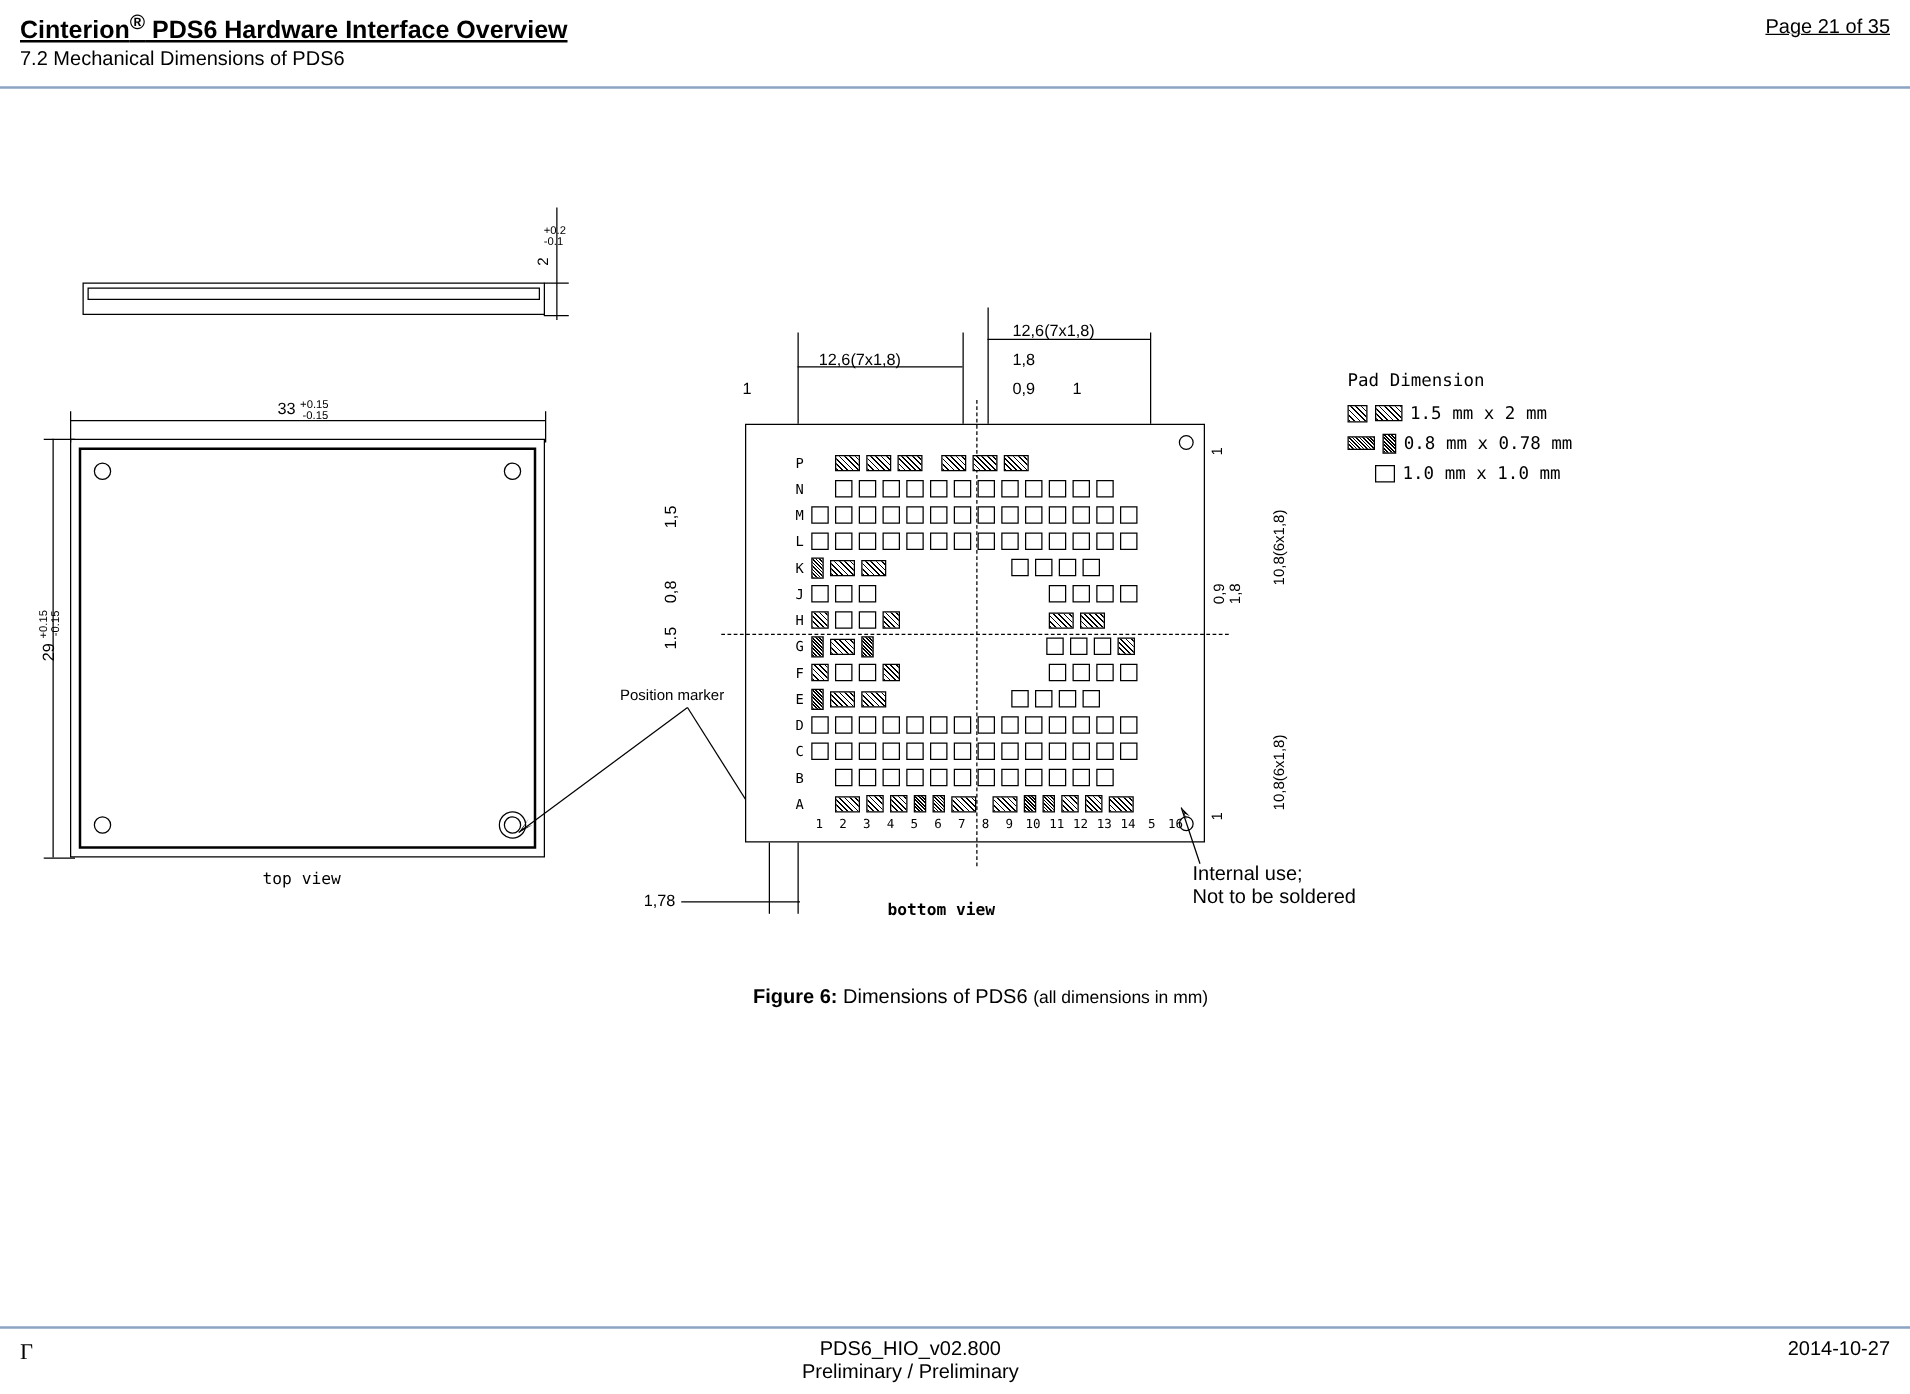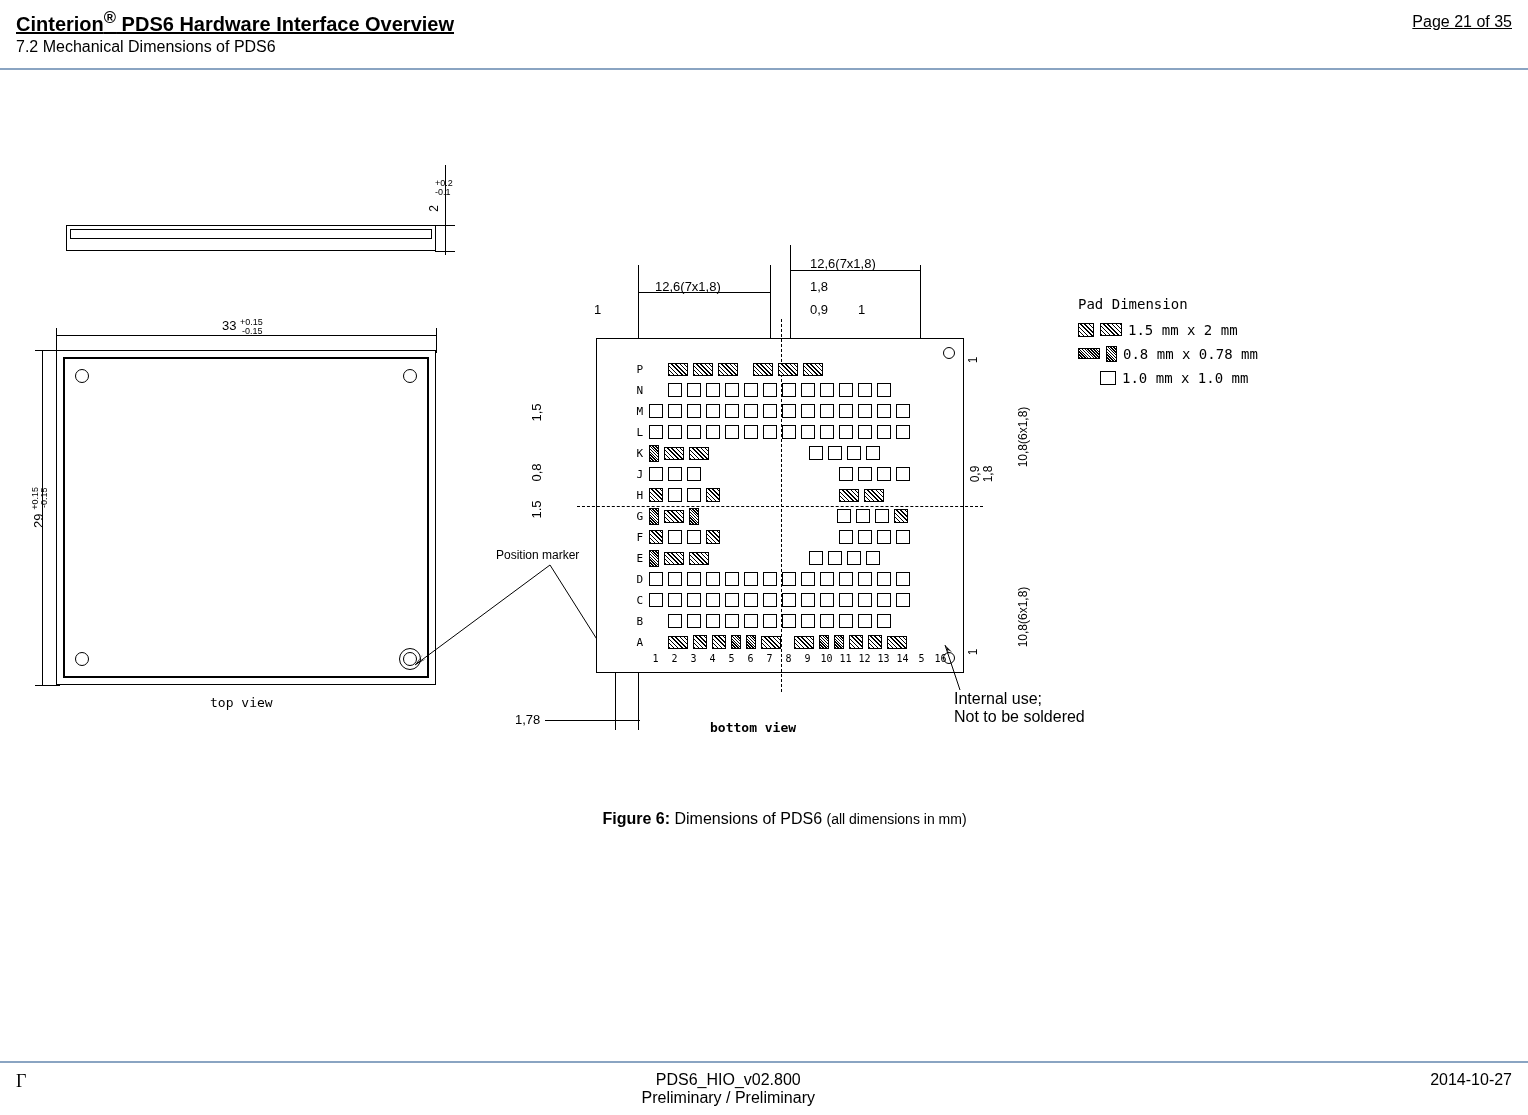--- a/index.html
+++ b/index.html
@@ -37,21 +37,21 @@
       margin-top: 2px;
     }
     .content {
       position: relative;
       width: 100%;
       height: 880px;
     }
     .figure-caption {
       text-align: center;
       font-size: 16px;
-      margin-top: 22px;
+      margin-top: 0;
       padding-left: 41px;
     }
     .figure-caption .bold {
       font-weight: bold;
     }
     .figure-caption .small {
       font-size: 14px;
     }
     .footer {
       position: absolute;

